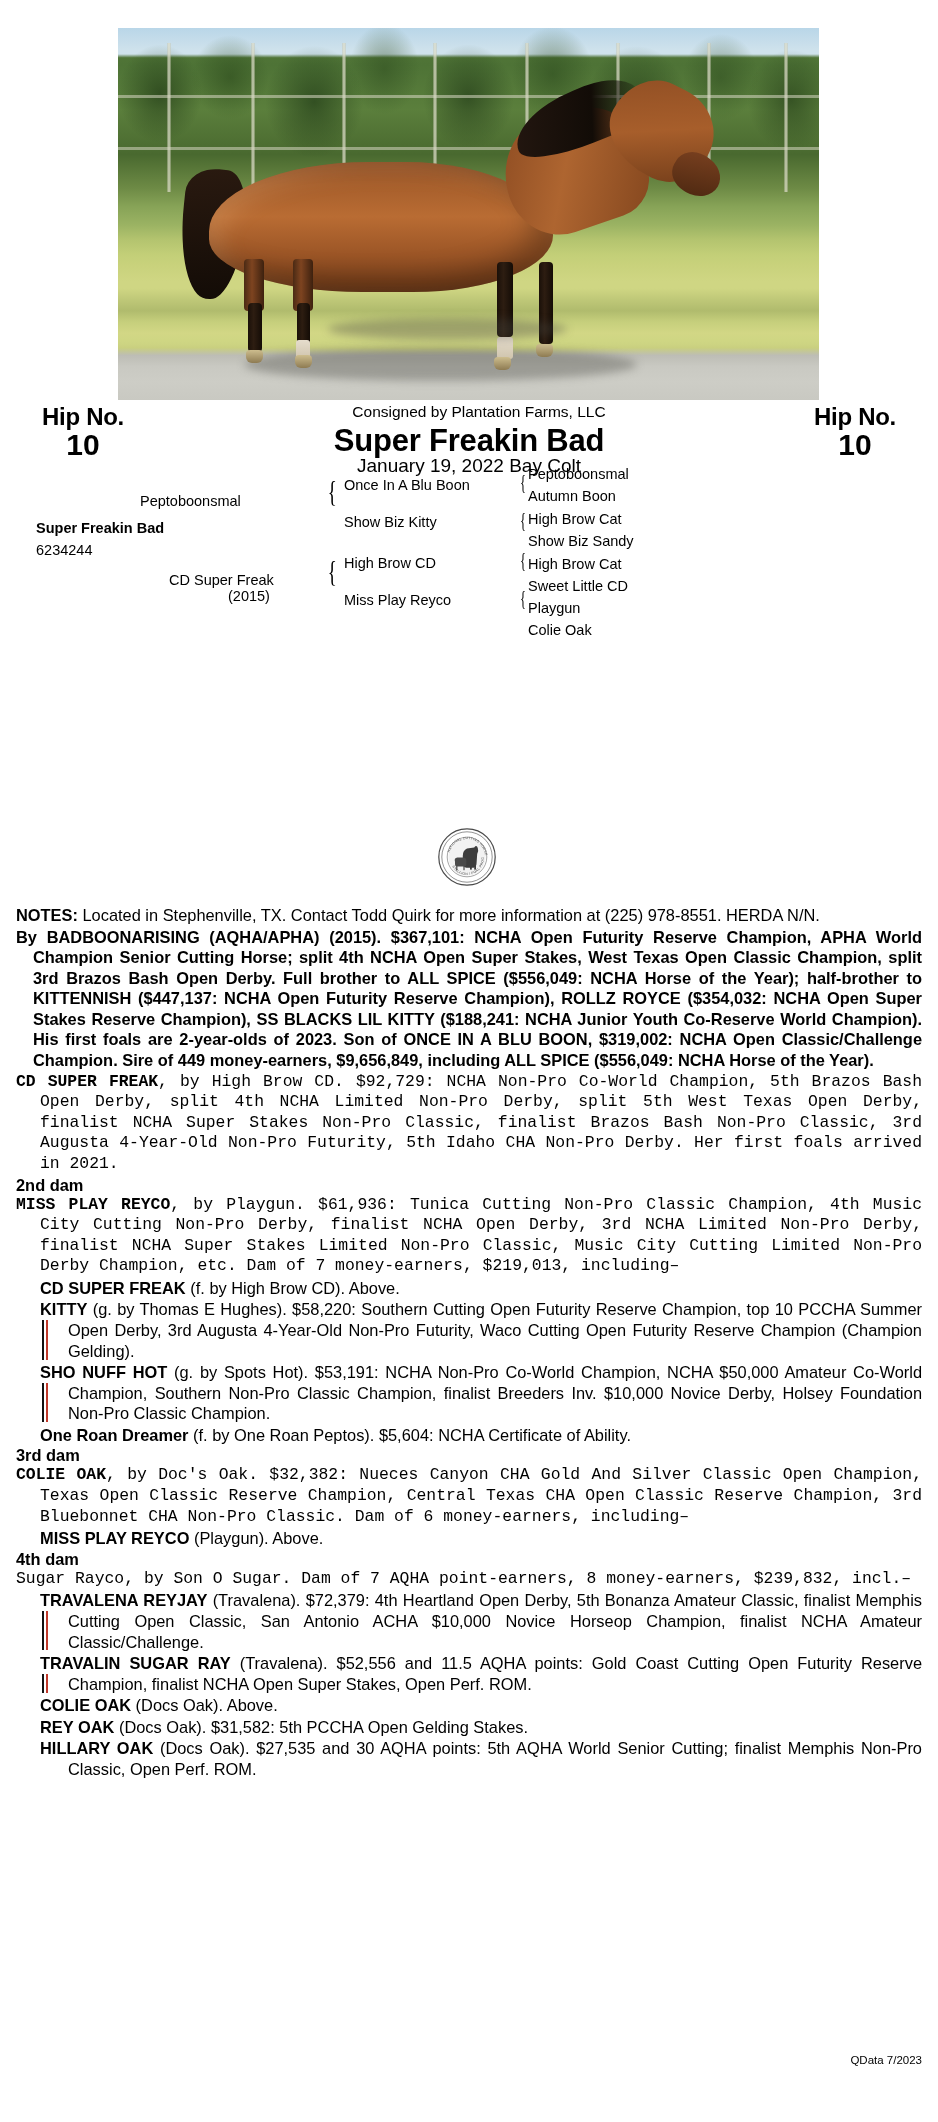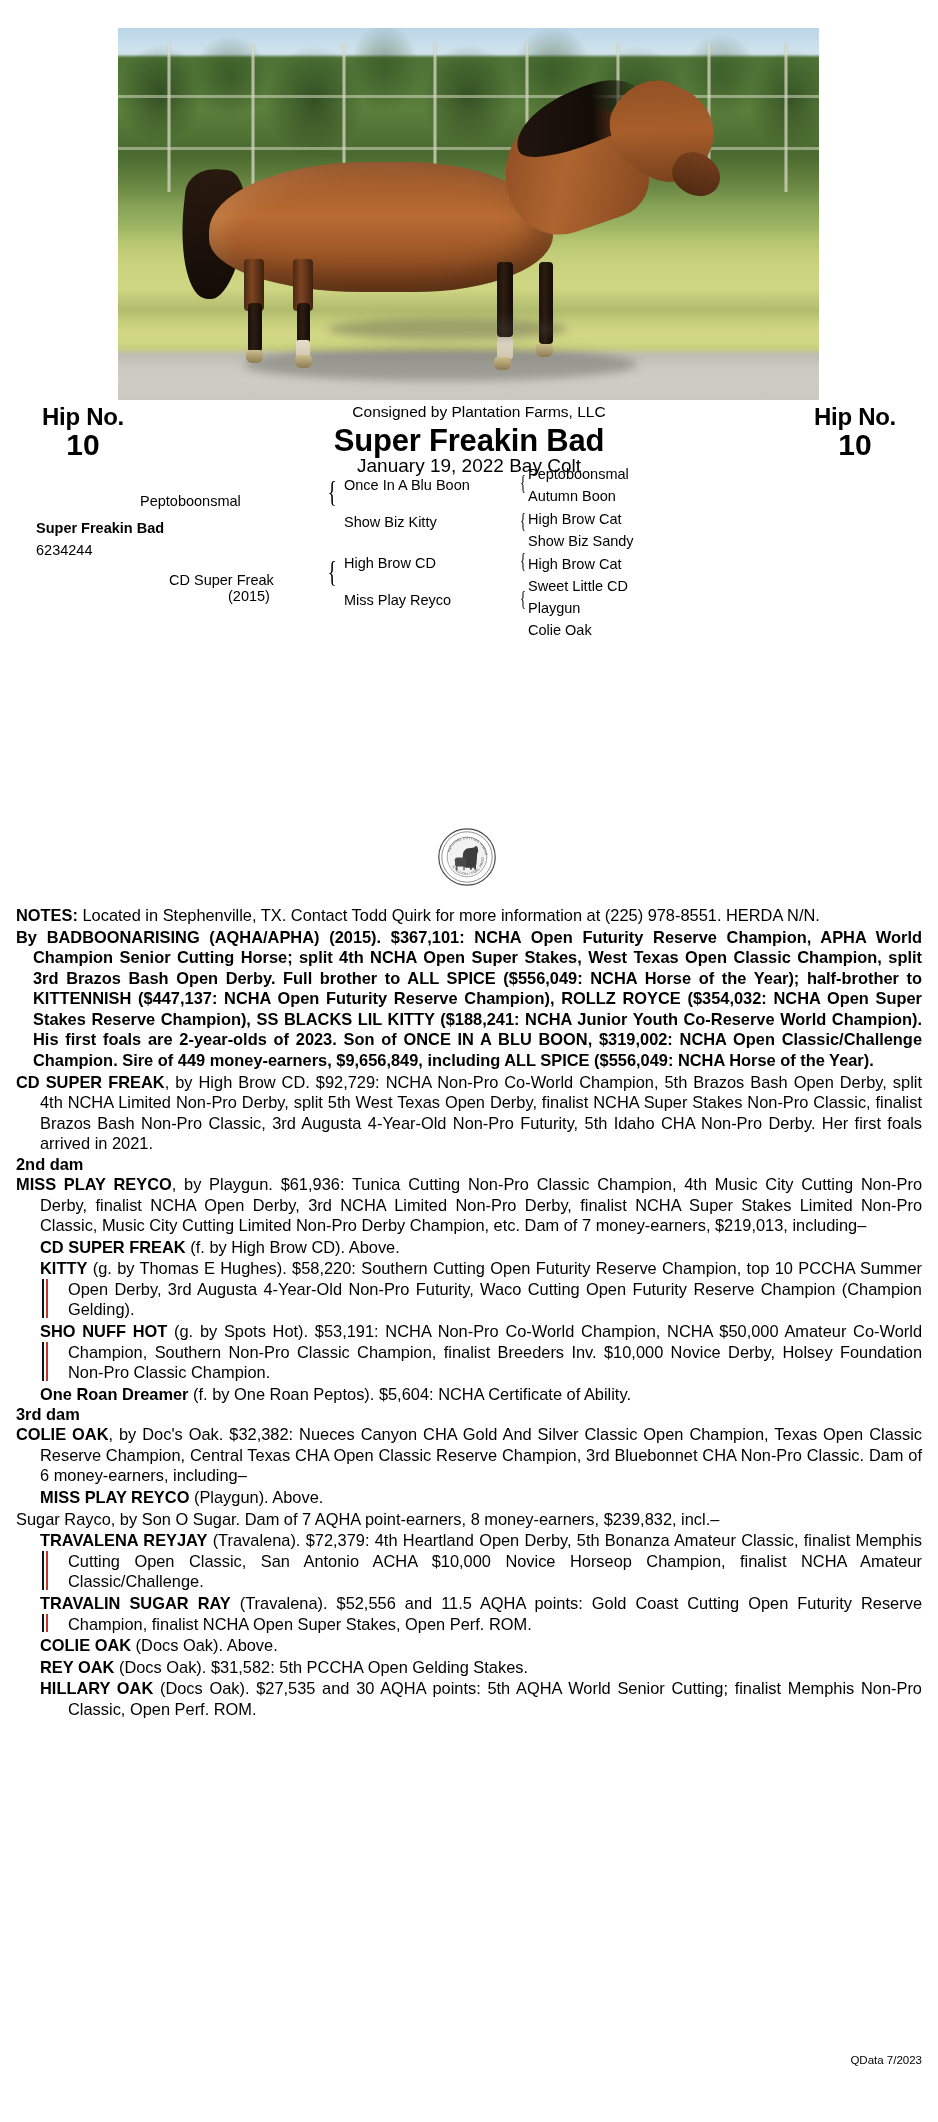--- a/index.html
+++ b/index.html
@@ -237,21 +237,21 @@
   .para.notes > .first { margin-left: -17px; }
 
   .para.sire { font-weight: bold; padding-left: 17px; }
   .para.sire > .first { margin-left: -17px; }
 
   .damhdr {
     font-size: 16.4px;
     font-weight: bold;
     margin: 1px 0 0 0;
   }
-  .para.dam { padding-left: 24px; }
+  .para.dam { padding-left: 24px; font-family: Liberation Mono, monospace; }
   .para.dam > .first { margin-left: -24px; }
 
   .para.prog {
     padding-left: 52px;
     position: relative;
   }
   .para.prog > .first { margin-left: -28px; }
 
   .para.prog4 {
     padding-left: 52px;
@@ -424,20 +424,21 @@
   </p>
 
   <div class="damhdr">3rd dam</div>
   <p class="para dam">
     <span class="first nm">COLIE OAK</span><span>, by Doc's Oak. $32,382: Nueces Canyon CHA Gold And Silver Classic Open Champion, Texas Open Classic Reserve Champion, Central Texas CHA Open Classic Reserve Champion, 3rd Bluebonnet CHA Non-Pro Classic. Dam of 6 money-earners, including–</span>
   </p>
   <p class="para prog">
     <span class="first nm">MISS PLAY REYCO</span><span> (Playgun). Above.</span>
   </p>
 
+  <div class="damhdr">4th dam</div>
   <p class="para dam">
     <span class="first">Sugar Rayco</span><span>, by Son O Sugar. Dam of 7 AQHA point-earners, 8 money-earners, $239,832, incl.–</span>
   </p>
   <p class="para prog4">
     <span class="bars" style="top:1.26em;bottom:0.1em;"></span>
     <span class="first nm">TRAVALENA REYJAY</span><span> (Travalena). $72,379: 4th Heartland Open Derby, 5th Bonanza Amateur Classic, finalist Memphis Cutting Open Classic, San Antonio ACHA $10,000 Novice Horseop Champion, finalist NCHA Amateur Classic/Challenge.</span>
   </p>
   <p class="para prog4">
     <span class="bars" style="top:1.26em;bottom:0.1em;"></span>
     <span class="first nm">TRAVALIN SUGAR RAY</span><span> (Travalena). $52,556 and 11.5 AQHA points: Gold Coast Cutting Open Futurity Reserve Champion, finalist NCHA Open Super Stakes, Open Perf. ROM.</span>

